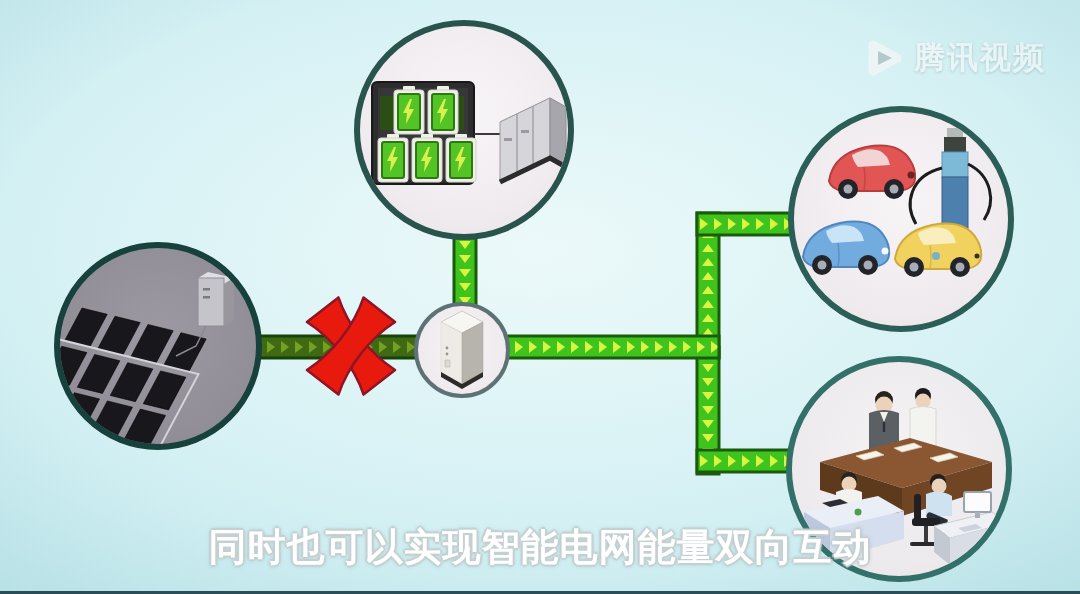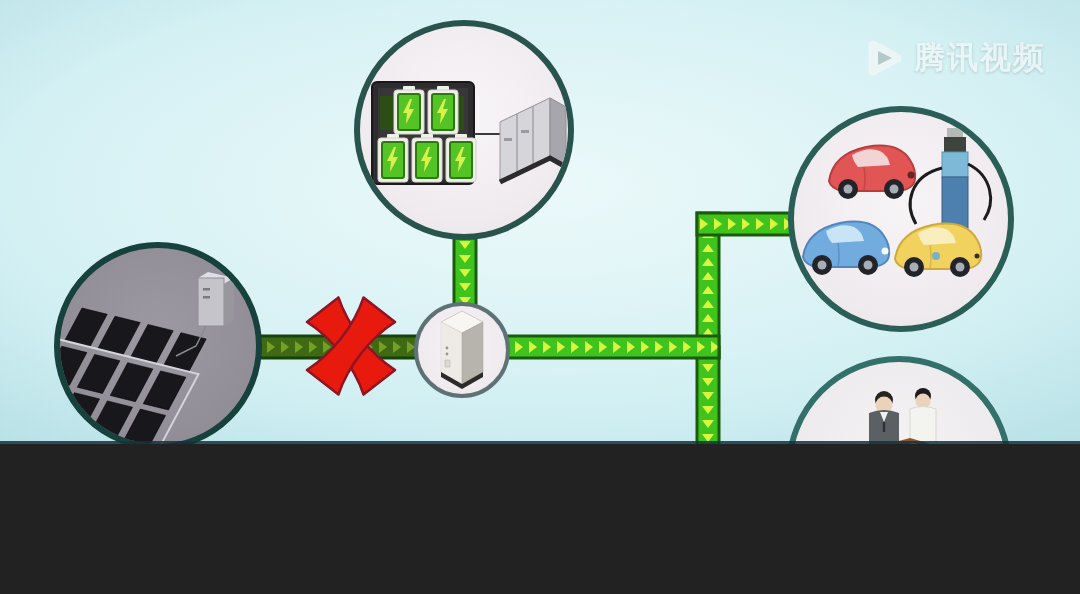--- a/index.html
+++ b/index.html
@@ -1,17 +1,17 @@
 <!DOCTYPE html>
 <html><head>
 <meta charset="utf-8">
 <style>
   html,body{margin:0;padding:0;background:#222;}
   .stage{
-    position:relative;width:1080px;height:444px;overflow:hidden;
+    position:relative;width:1080px;height:594px;overflow:hidden;
     font-family:"Liberation Sans","DejaVu Sans",sans-serif;
     background:radial-gradient(120% 115% at 50% 42%, #ecf9fa 0%, #d6f1f4 38%, #bce7ec 70%, #a0dae1 100%);
   }
   .stage::before{content:"";position:absolute;inset:0;z-index:0;
     background:radial-gradient(95% 90% at 50% 45%, rgba(255,255,255,0) 55%, rgba(90,140,150,.14) 100%);}
   .stage::after{content:"";position:absolute;left:0;right:0;bottom:0;height:3px;background:#11333e;opacity:.85;z-index:12;}
 
   svg.pipes{position:absolute;left:0;top:0;z-index:1;}
   svg.cross{position:absolute;left:295px;top:288px;z-index:2;}
 
@@ -270,14 +270,15 @@
   </div>
 
   <div class="watermark">
     <svg width="52" height="52" viewBox="0 0 52 52">
       <polygon points="17,13 41,26 17,39" fill="#f2f7f7" stroke="#f2f7f7" stroke-width="9" stroke-linejoin="round" opacity="0.9"></polygon>
       <polygon points="22,19 36,26 22,33" fill="#a9bcbe" opacity="0.9"></polygon>
     </svg>
     <span class="brand">腾讯视频</span>
   </div>
 
+  <div class="subtitle">同时也可以实现智能电网能量双向互动</div>
 
 </div>
 
 </body></html>

